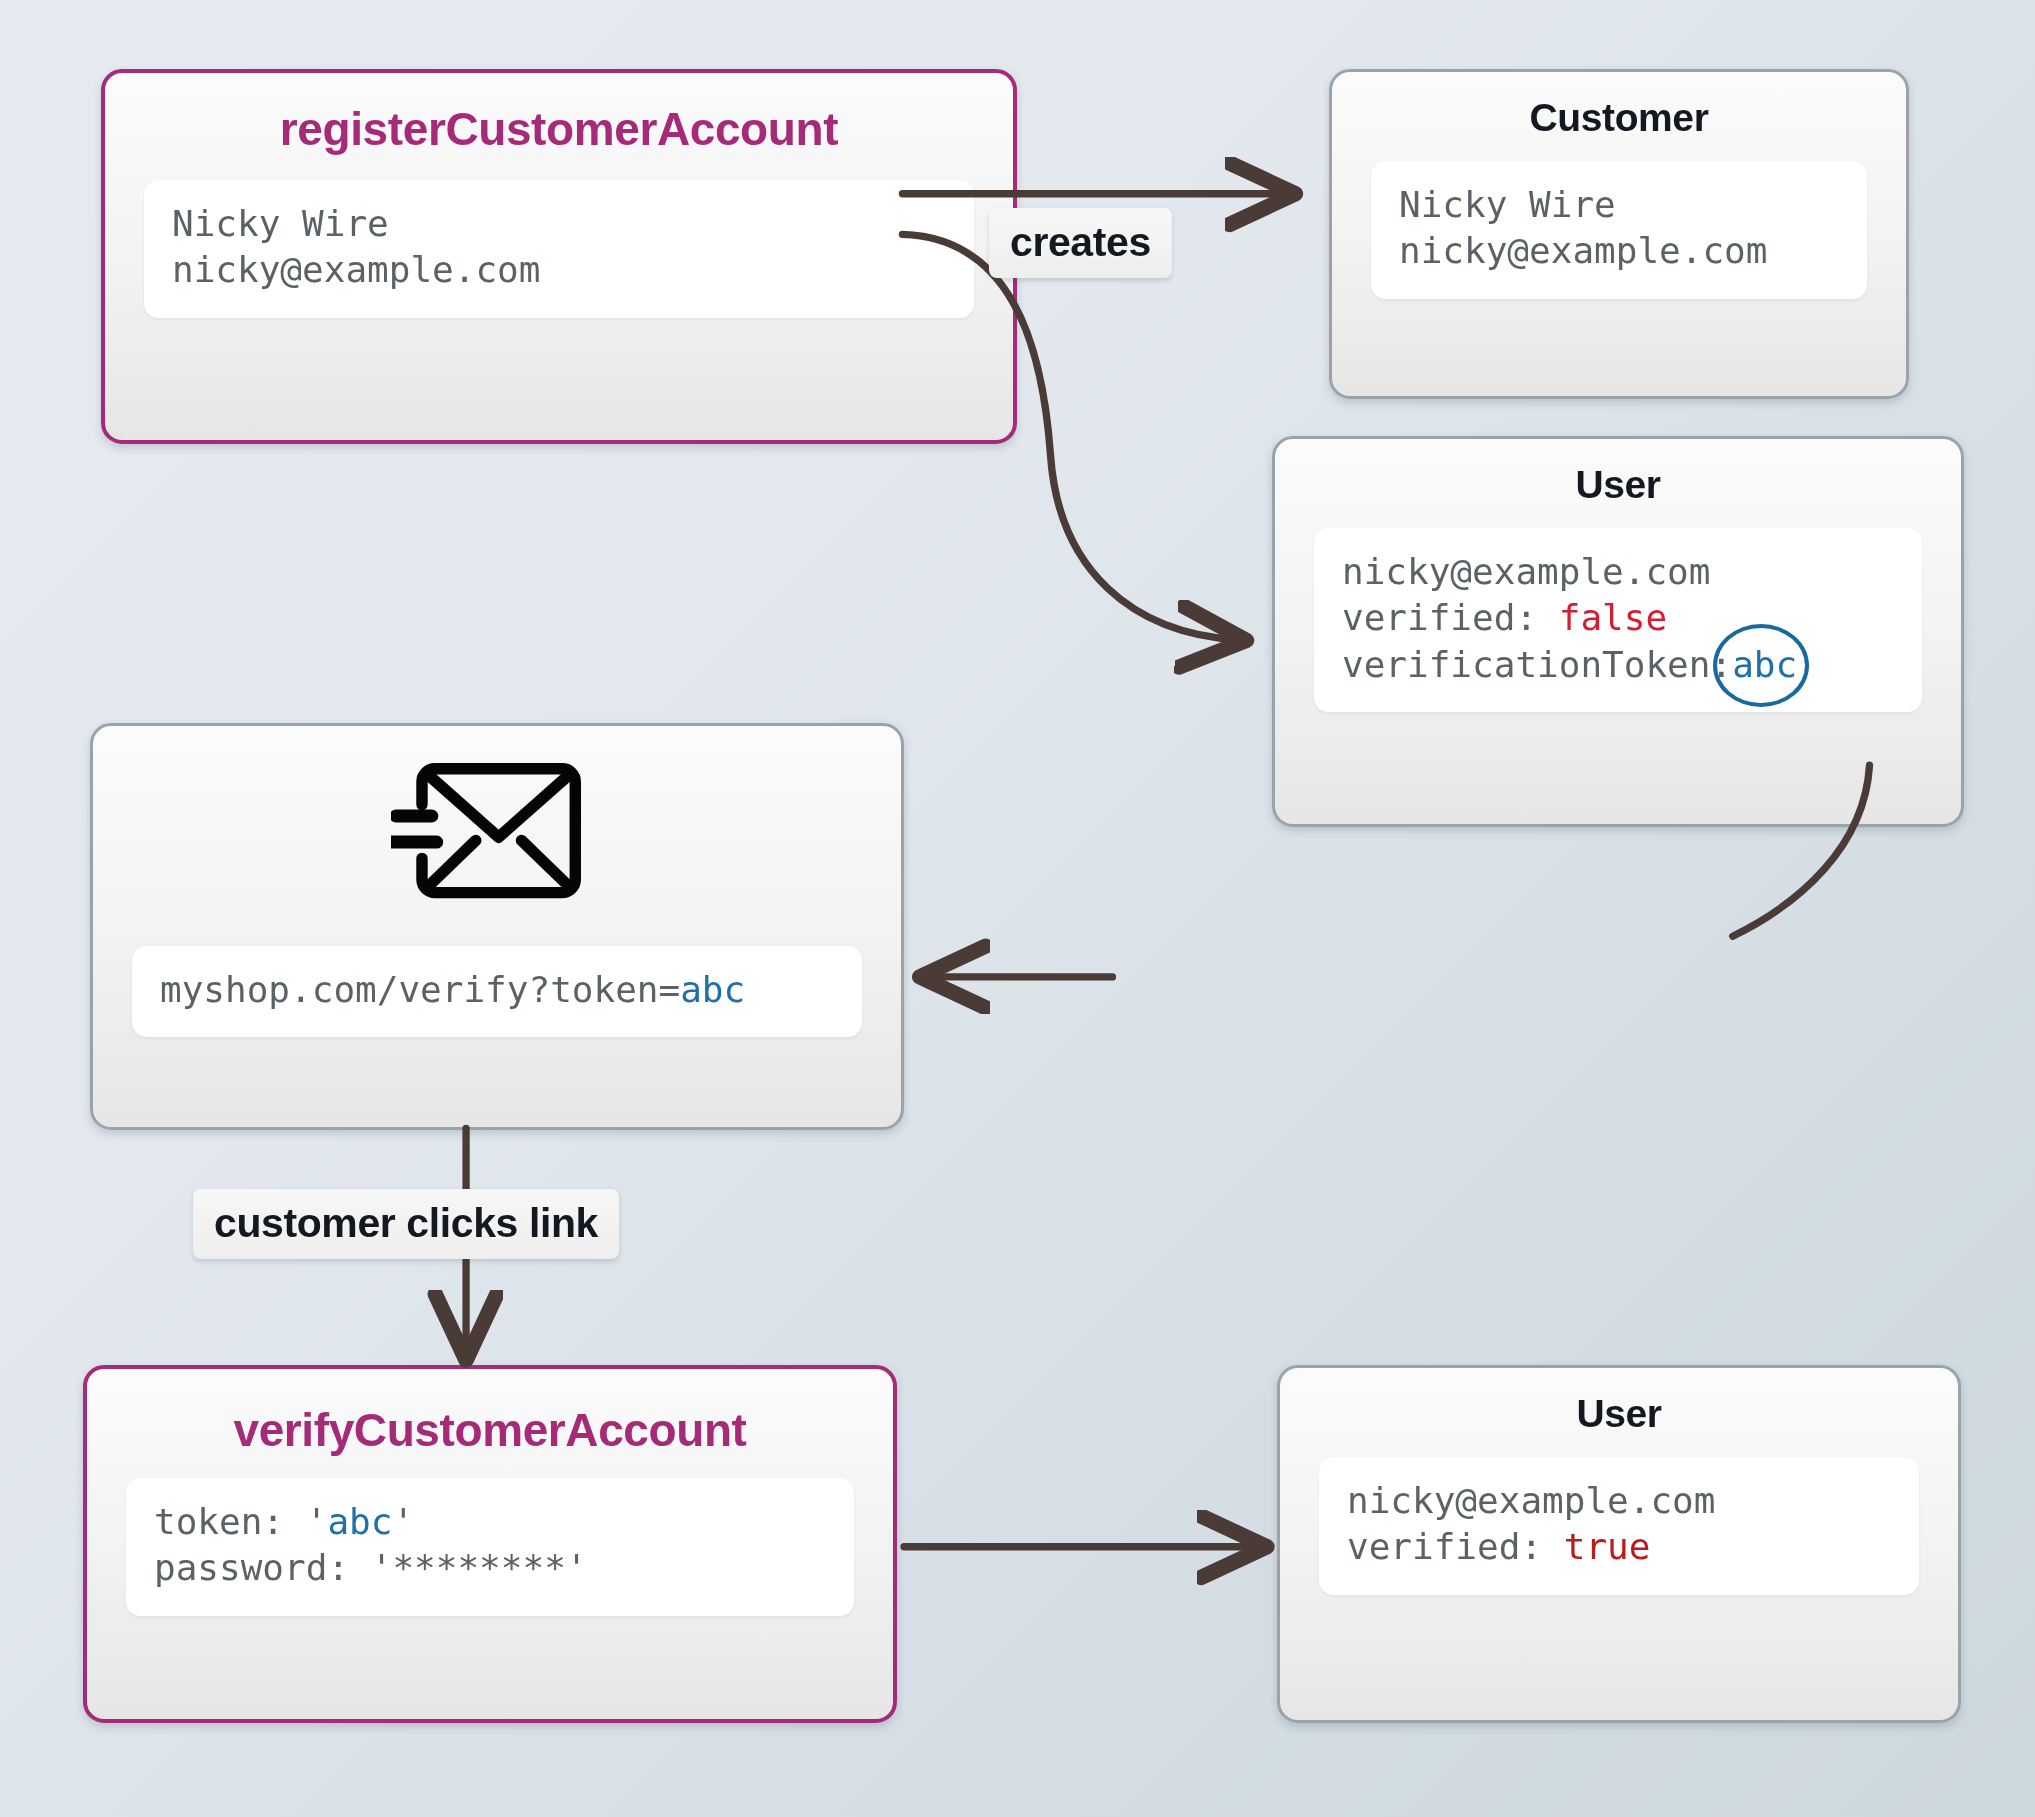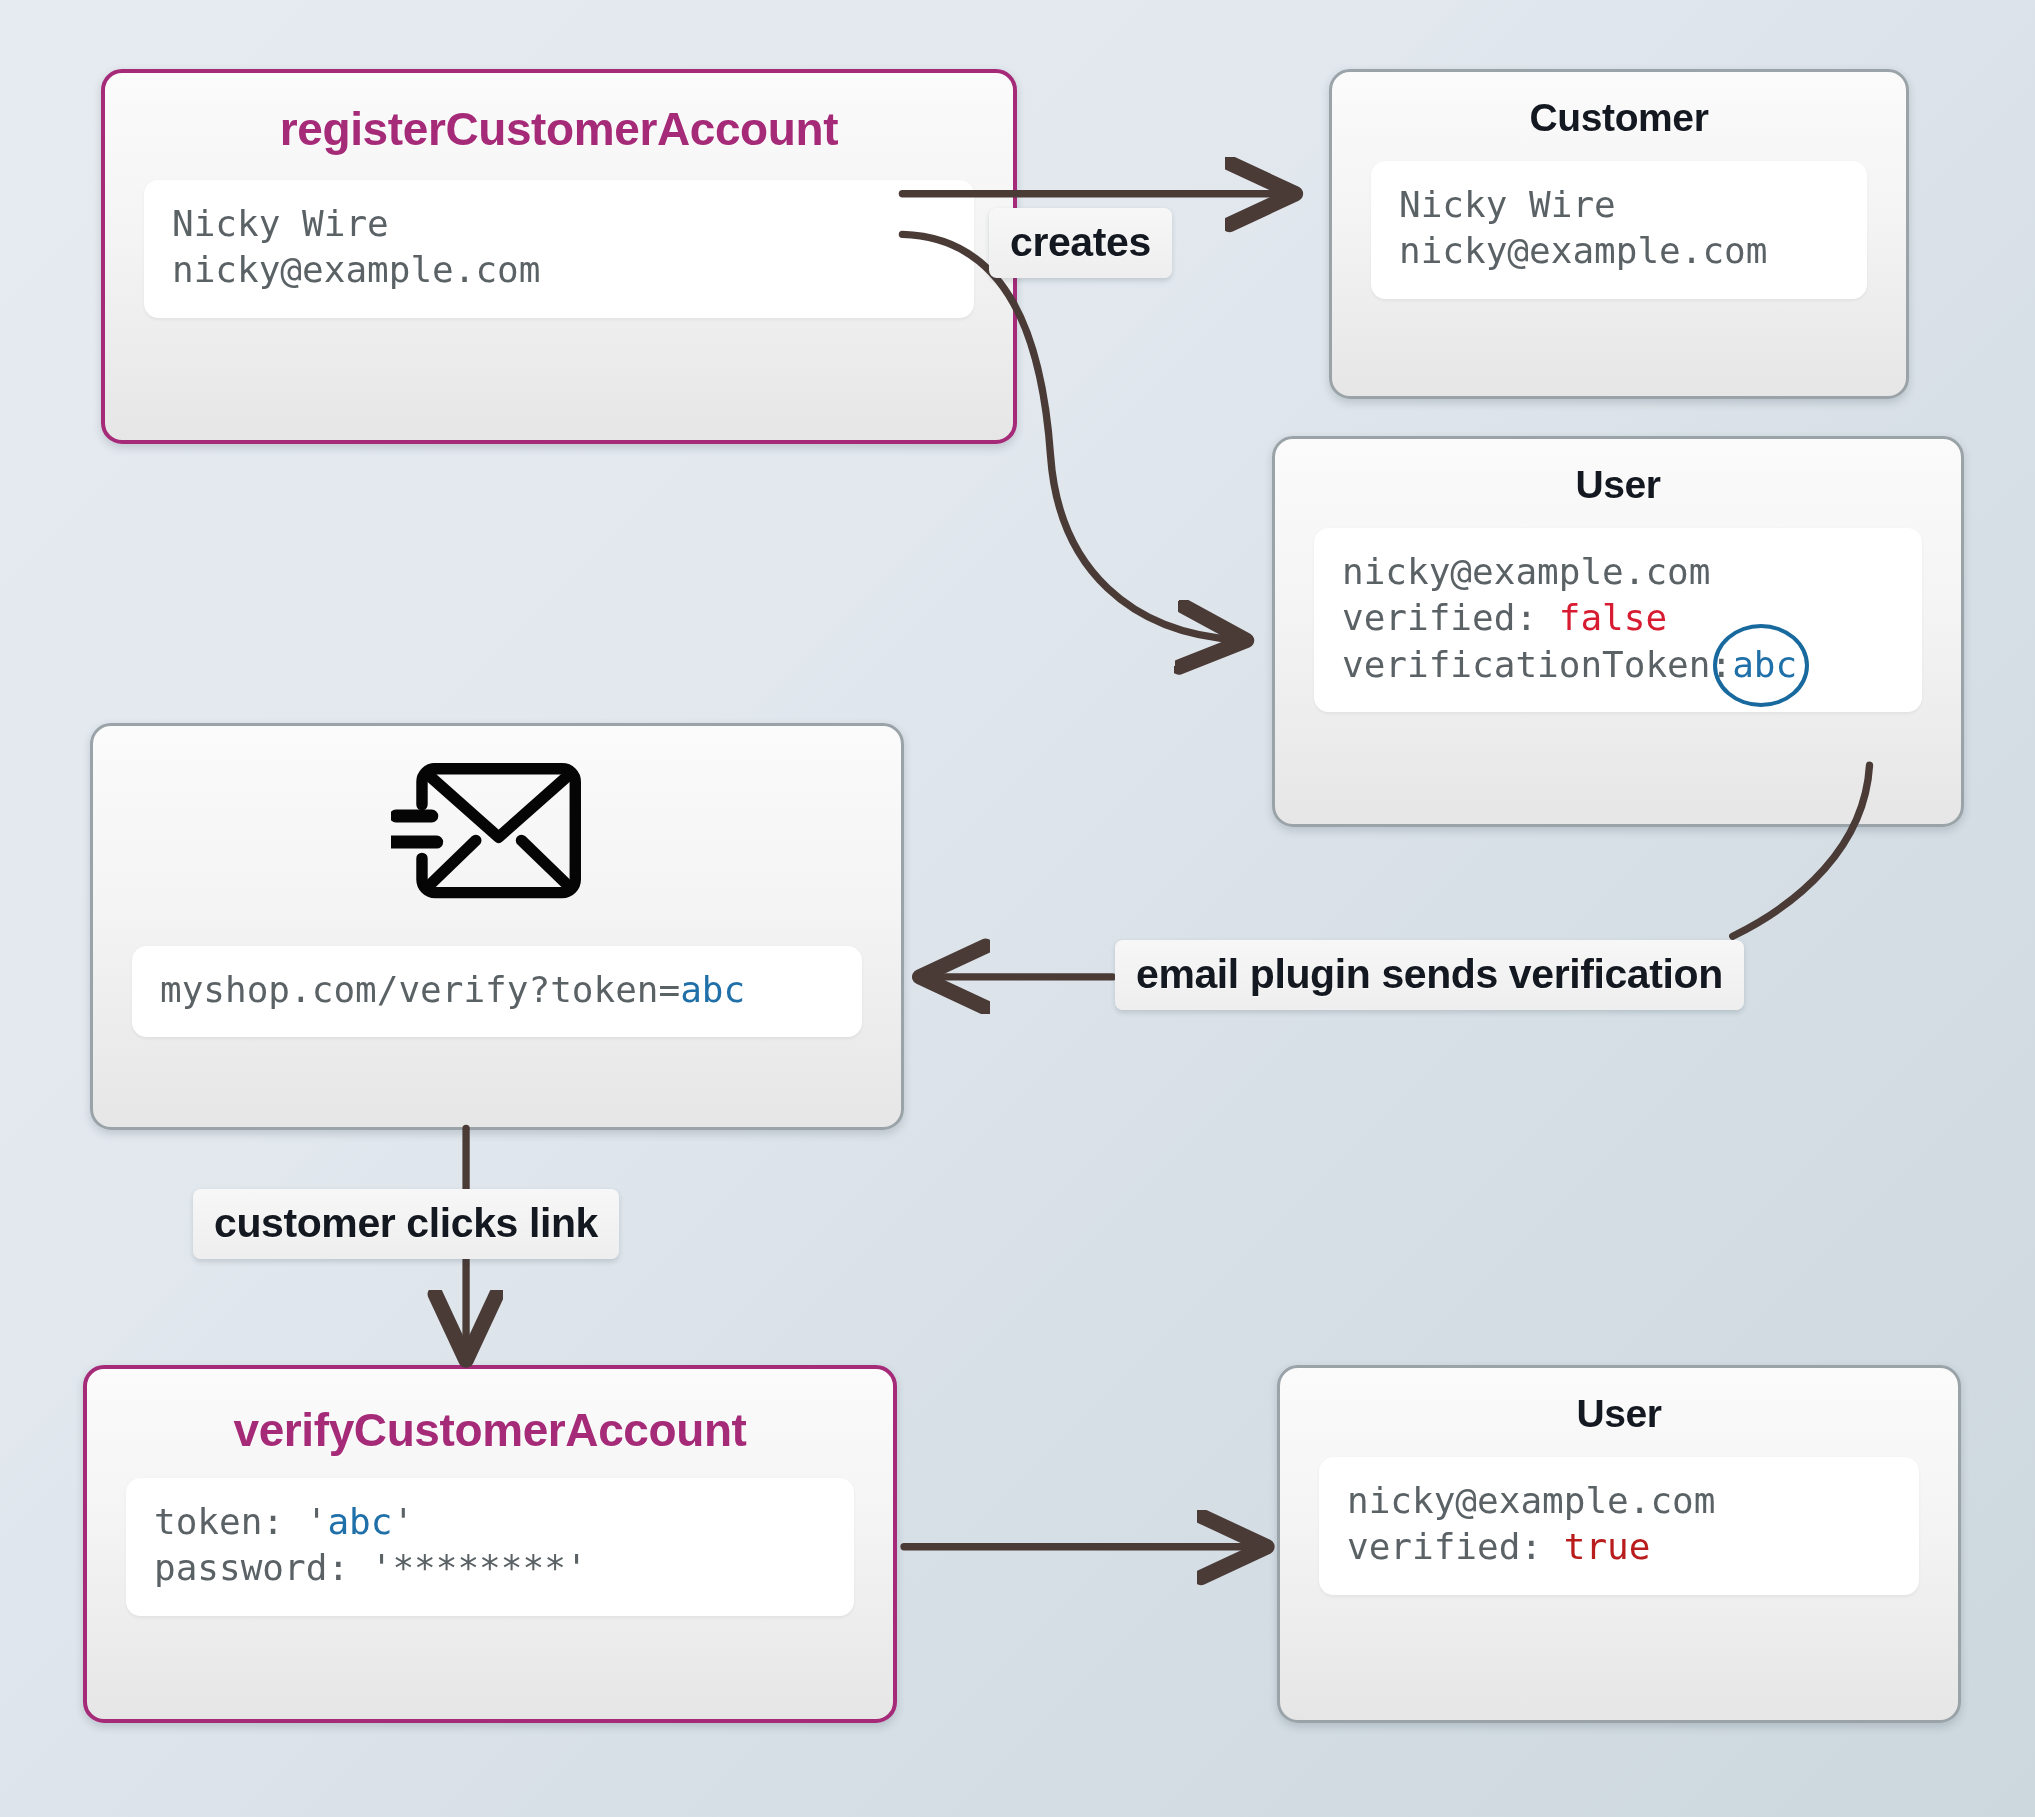--- a/index.html
+++ b/index.html
@@ -155,18 +155,17 @@
   <div class="node grey" style="left:1277px;top:1365px;width:684px;height:358px;padding-top:24.4px;">
     <div class="node-title">User</div>
     <div class="panel" style="margin-top:21px;">
       <div class="row">nicky@example.com</div>
       <div class="row"><span>verified: </span><span class="val-true">true</span></div>
     </div>
   </div>
 
   <div class="elabel" style="left:989px;top:208px;">creates</div>
 
-  <div class="elabel" style="left:1115px;top:940px;">email plugin sends verification</div>
 
   <div class="elabel" style="left:193px;top:1189px;">customer clicks link</div>
 
 </div>
 
 
 </body></html>

